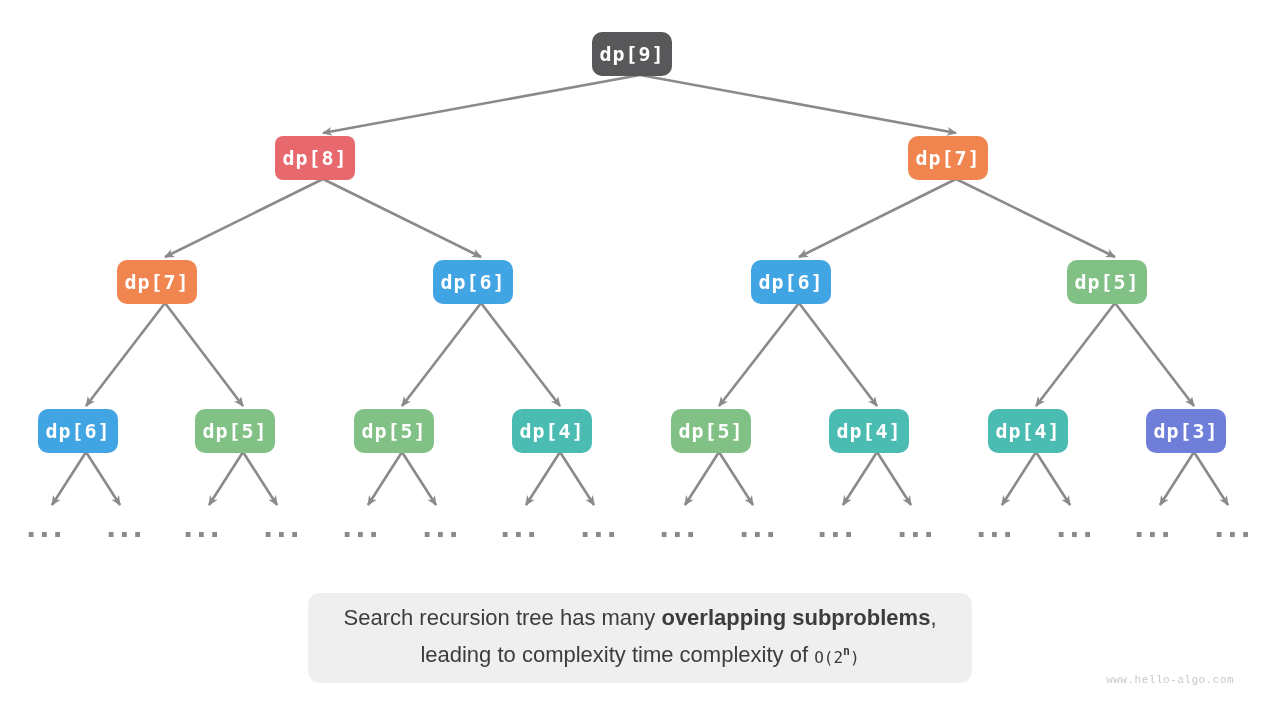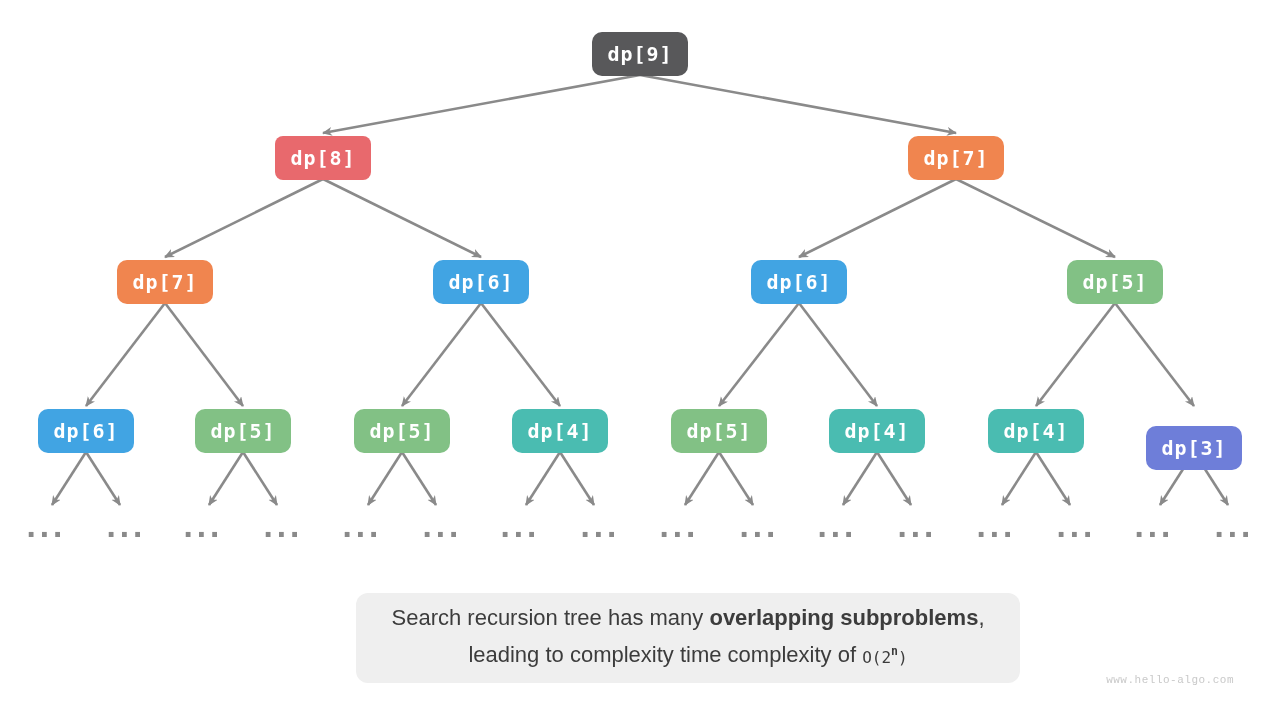--- a/index.html
+++ b/index.html
@@ -11,21 +11,21 @@
     overflow: hidden;
     font-family: "Liberation Sans", sans-serif;
   }
   .edges-layer {
     position: absolute;
     left: 0; top: 0;
     width: 1280px; height: 720px;
   }
   .node {
     position: absolute;
-    width: 96px;
+    width: 80px;
     height: 44px;
     border-radius: 10px;
     display: flex;
     align-items: center;
     justify-content: center;
     color: #ffffff;
     font-family: "DejaVu Sans Mono", monospace;
     font-weight: bold;
     font-size: 20px;
     letter-spacing: 1px;
@@ -150,23 +150,23 @@
       <div class="node" style="left: 433px; top: 260px; background: rgb(65, 164, 227);">dp[6]</div>
       <div class="node" style="left: 751px; top: 260px; background: rgb(65, 164, 227);">dp[6]</div>
       <div class="node" style="left: 1067px; top: 260px; background: rgb(130, 193, 133);">dp[5]</div>
       <div class="node" style="left: 38px; top: 409px; background: rgb(65, 164, 227);">dp[6]</div>
       <div class="node" style="left: 195px; top: 409px; background: rgb(130, 193, 133);">dp[5]</div>
       <div class="node" style="left: 354px; top: 409px; background: rgb(130, 193, 133);">dp[5]</div>
       <div class="node" style="left: 512px; top: 409px; background: rgb(74, 188, 177);">dp[4]</div>
       <div class="node" style="left: 671px; top: 409px; background: rgb(130, 193, 133);">dp[5]</div>
       <div class="node" style="left: 829px; top: 409px; background: rgb(74, 188, 177);">dp[4]</div>
       <div class="node" style="left: 988px; top: 409px; background: rgb(74, 188, 177);">dp[4]</div>
-      <div class="node" style="left: 1146px; top: 426px; background: rgb(110, 126, 217);">dp[3]</div>
+      <div class="node" style="left: 1146px; top: 409px; background: rgb(110, 126, 217);">dp[3]</div>
     </div>
 
-  <div class="caption" style="background: rgb(239, 239, 239); color: rgb(60, 60, 60); margin-left: 48px;">
+  <div class="caption" style="background: rgb(239, 239, 239); color: rgb(60, 60, 60);">
     <div><span>Search recursion tree has many </span><b>overlapping subproblems</b><span>,</span></div>
     <div><span>leading to complexity time complexity of </span><span class="mono"><span>O(2</span><sup>n</sup><span>)</span></span></div>
   </div>
 
   <div class="watermark" style="color: rgb(201, 201, 201);">www.hello-algo.com</div>
 
 </div>
 
 </body></html>

